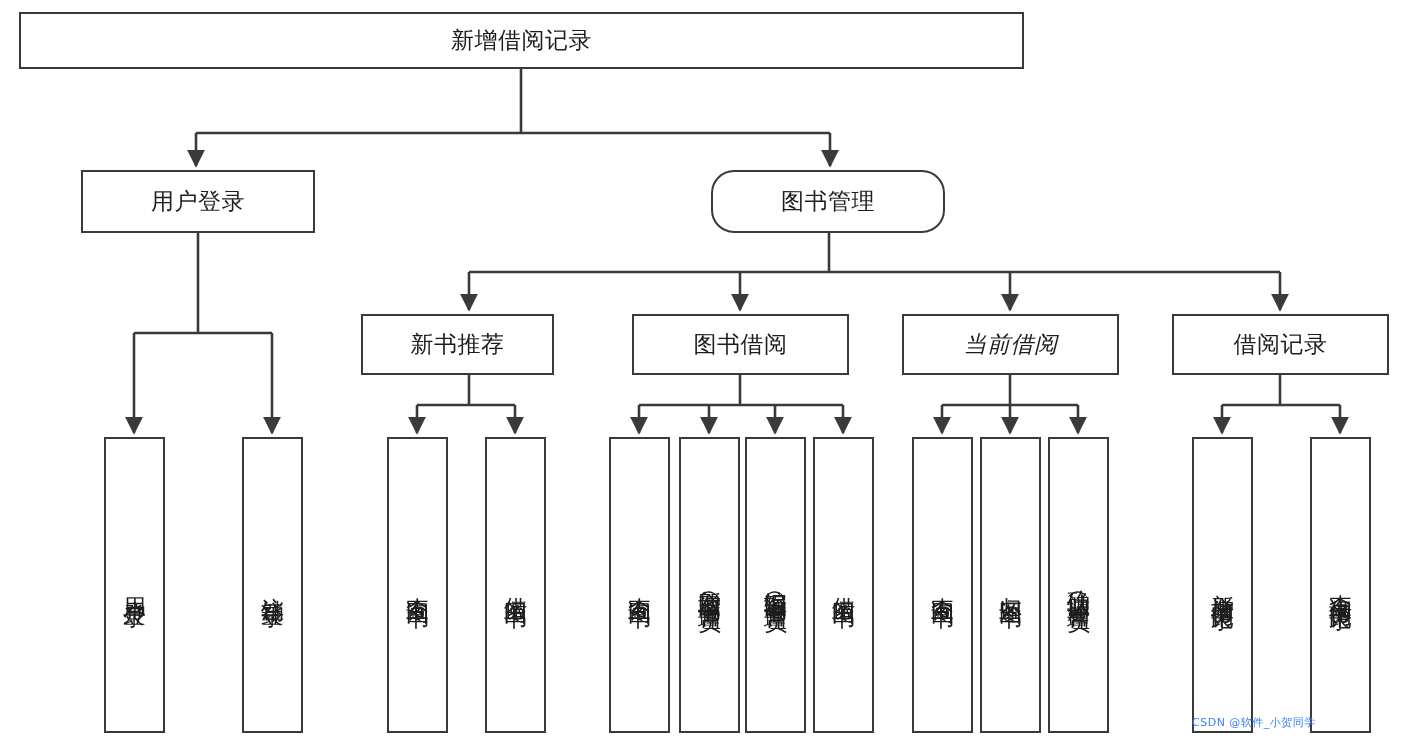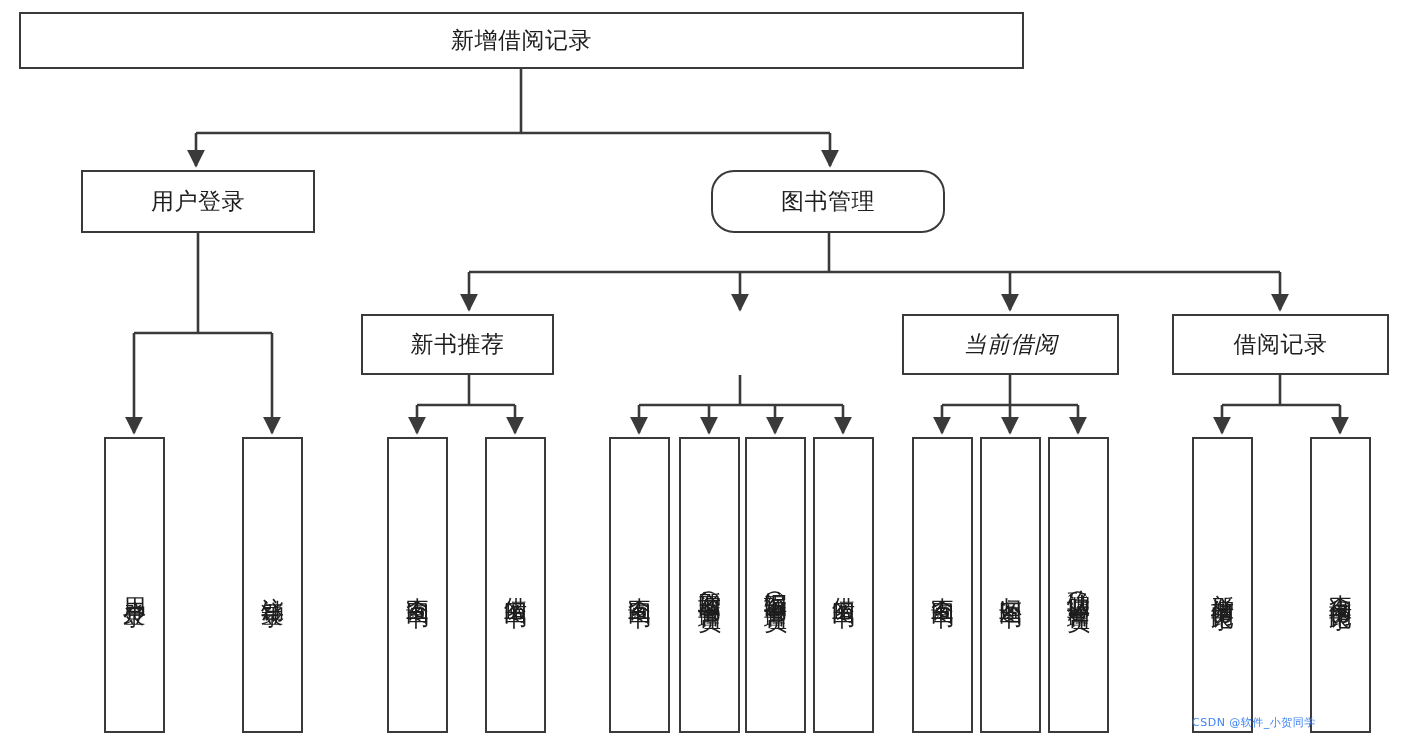--- a/index.html
+++ b/index.html
@@ -132,20 +132,23 @@
   <div class="node horiz" style="left:81px; top:170px; width:234px; height:63px;">
     <span class="label">用户登录</span>
   </div>
   <div class="node horiz" style="left:711px; top:170px; width:234px; height:63px;border-radius:23px;">
     <span class="label">图书管理</span>
   </div>
 
   <div class="node horiz" style="left:361px; top:314px; width:193px; height:61px;">
     <span class="label">新书推荐</span>
   </div>
+  <div class="node horiz" style="left:632px; top:314px; width:217px; height:61px;">
+    <span class="label">图书借阅</span>
+  </div>
   <div class="node horiz" style="left:902px; top:314px; width:217px; height:61px;font-style:italic;">
     <span class="label">当前借阅</span>
   </div>
   <div class="node horiz" style="left:1172px; top:314px; width:217px; height:61px;">
     <span class="label">借阅记录</span>
   </div>
 
   <div class="node vert" style="left:104px; top:437px; width:61px; height:296px;">
     <span class="label">用户登录</span>
   </div>

